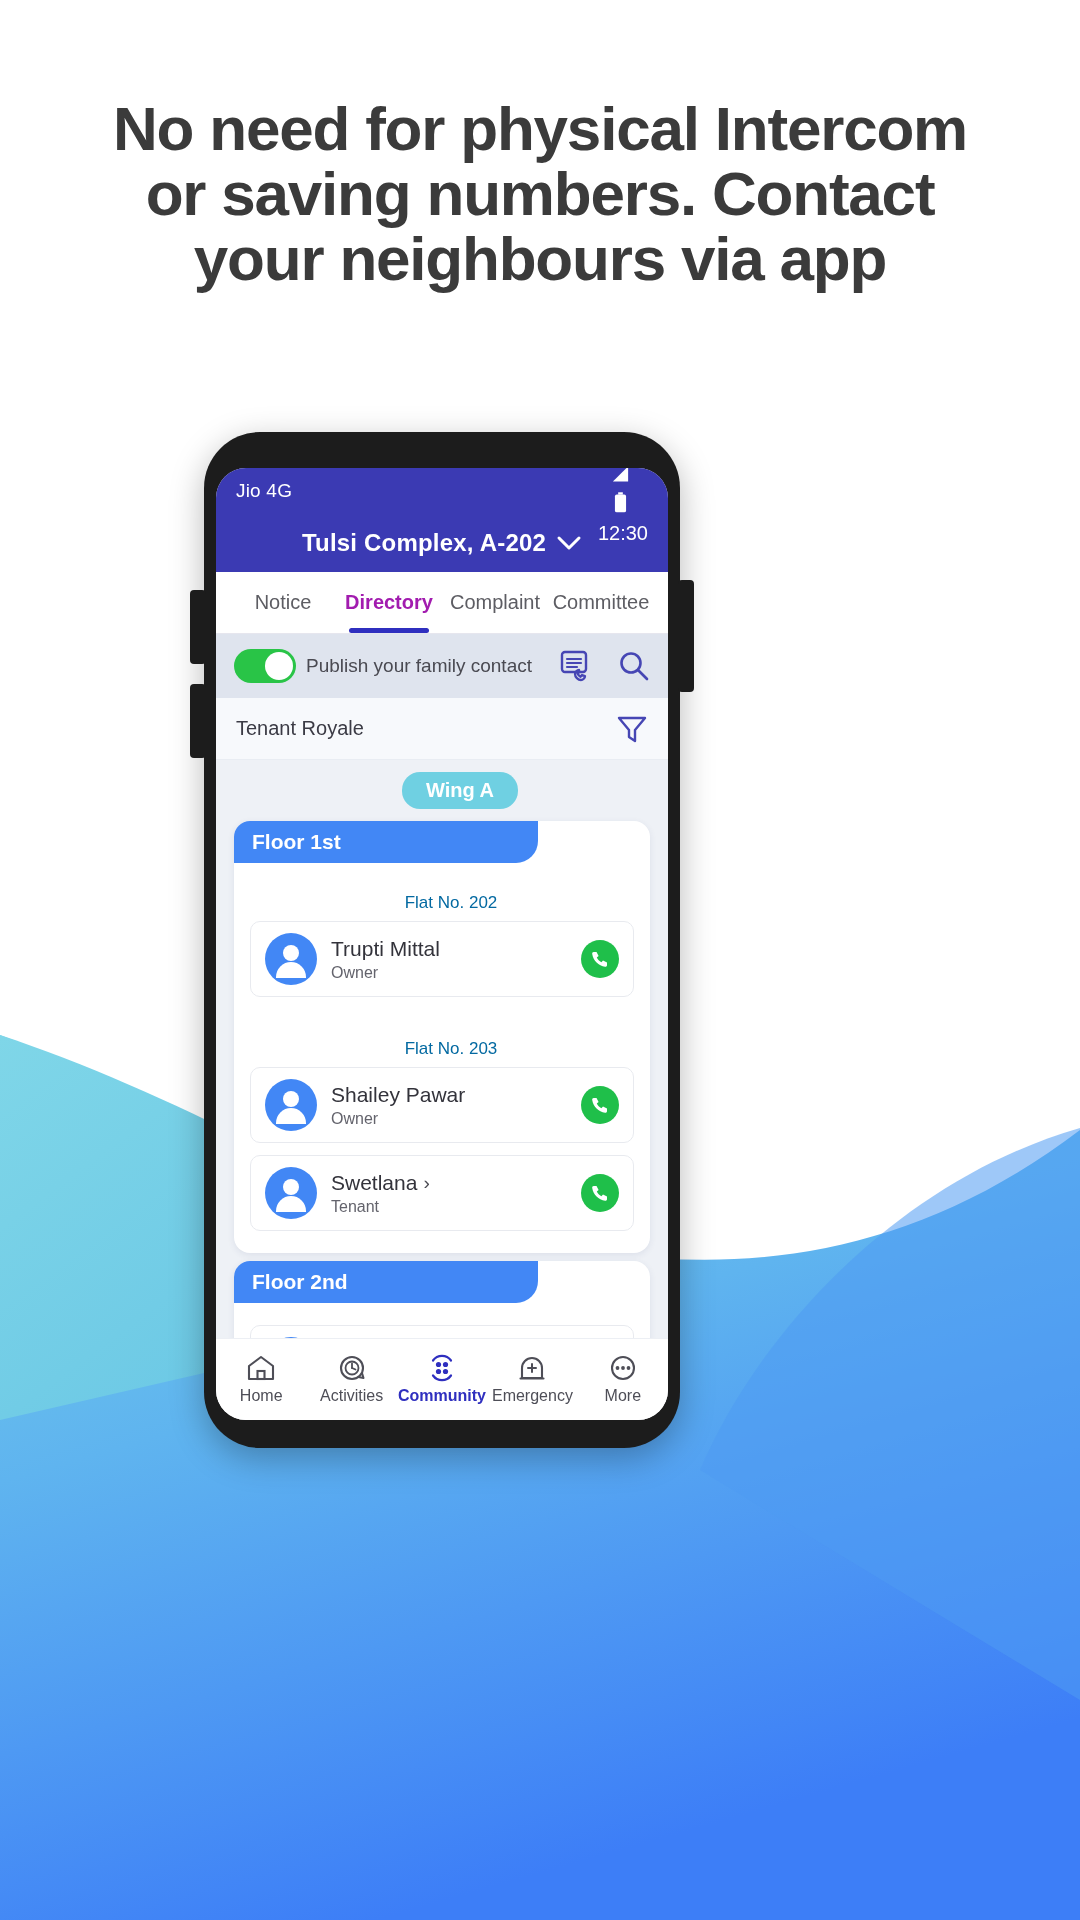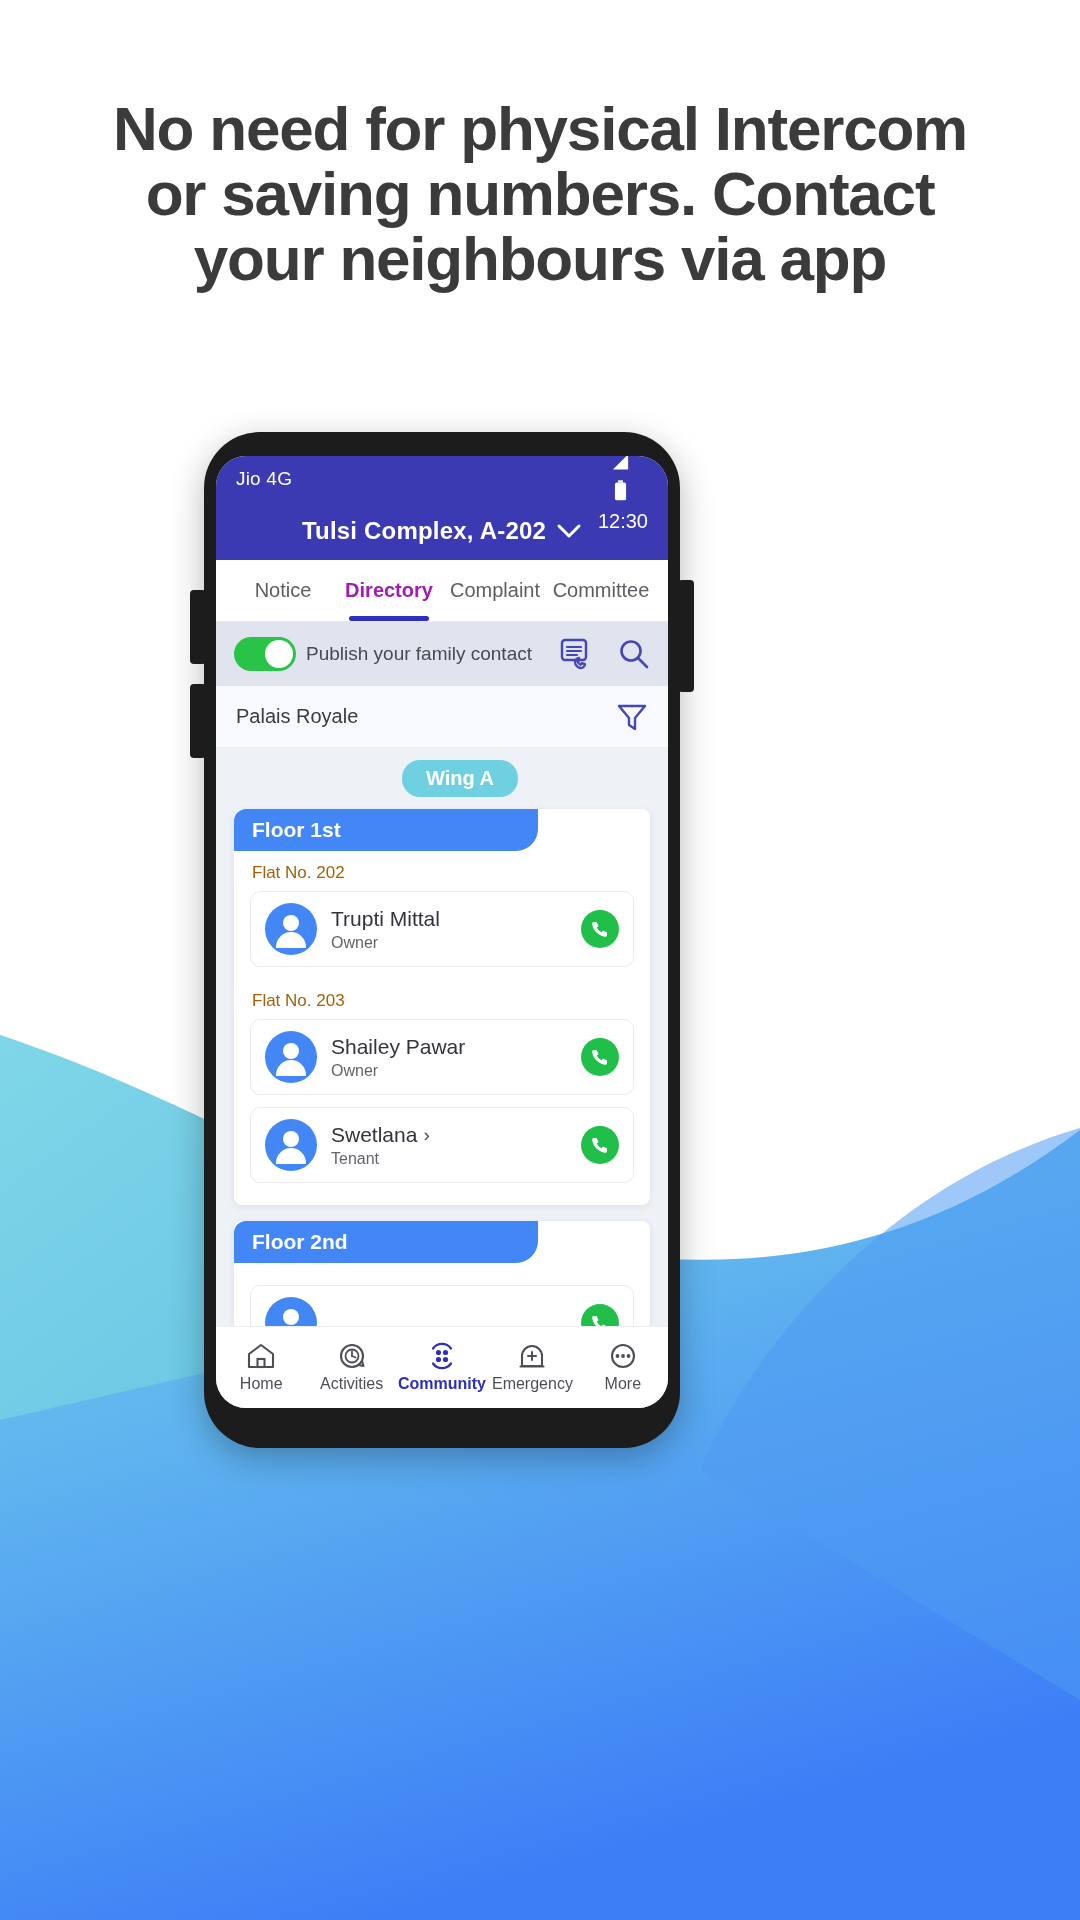--- a/index.html
+++ b/index.html
@@ -35,21 +35,21 @@
     z-index:5;
     box-shadow:0 10px 34px rgba(0,0,0,.28);
   }
   .btn-side{
     position:absolute;background:#1c1c1c;border-radius:4px;
   }
   .btn-vol  {left:-14px;top:158px;width:16px;height:74px;}
   .btn-vol2 {left:-14px;top:252px;width:16px;height:74px;}
   .btn-pow  {right:-14px;top:148px;width:16px;height:112px;}
   .screen{
-    position:absolute;left:12px;top:24px;
+    position:absolute;left:12px;top:36px;
     width:452px;height:952px;
     background:#eef1f6;
     border-radius:30px;
     overflow:hidden;
   }
   
   .statusbar{
     height:46px;background:#3b3ab3;
     display:flex;align-items:center;
     padding:0 20px;color:#fff;
@@ -114,39 +114,40 @@
     height:612px;
     position:relative;
     overflow:hidden;
   }
   .wing-row{display:flex;justify-content:center;margin-bottom:12px;margin-left:36px;}
   .wing-chip{
     background:#6fd0e2;color:#fff;font-size:20px;font-weight:bold;
     padding:7px 24px;border-radius:18px;
   }
   .floor-card{
-    background:#fff;margin:0 18px 16px 18px;
-    border-radius:8px;
+    background:#fff;margin:0 18px 8px 18px;
+    border-radius:16px;
     box-shadow:0 2px 7px rgba(40,60,110,.09);
     overflow:hidden;
     position:relative;
   }
   .floor-head{
     background:#4287f5;
     color:#fff;font-size:21px;font-weight:bold;
     height:42px;line-height:42px;
     padding-left:18px;
     width:73%;
     border-top-left-radius:12px;
     border-bottom-right-radius:22px;
     box-sizing:border-box;
   }
   .flat-label{
-    font-size:17px;color:#a16207;
-    padding:12px 0 8px 18px;
+    font-size:17px;color:#0369a1;
+    padding:30px 0 8px 18px;
+    text-align:center;
   }
   .res-card{
     margin:0 16px 12px 16px;
     border:1px solid #e8eaef;
     border-radius:10px;
     background:#fff;
     display:flex;align-items:center;
     padding:11px 14px;
     gap:14px;
   }
@@ -276,21 +277,21 @@
         <span>
           <svg width="32" height="32" viewBox="0 0 32 32">
             <circle cx="13" cy="13" r="9.5" fill="none" stroke="#4646b4" stroke-width="2.6"></circle>
             <line x1="20" y1="20" x2="29" y2="29" stroke="#4646b4" stroke-width="2.6" stroke-linecap="round"></line>
           </svg>
         </span>
       </div>
     </div>
 
     <div class="society">
-      <div class="society-name">Palais Royale</div>
+      <div class="society-name">Tenant Royale</div>
       <span>
         <svg width="32" height="32" viewBox="0 0 32 32">
           <path d="M3 5 L29 5 L19 17 L19 28 L13 24 L13 17 Z" fill="none" stroke="#4646b4" stroke-width="2.4" stroke-linejoin="round"></path>
         </svg>
       </span>
     </div>
 
     <div class="listarea">
 
       <div class="wing-row">

